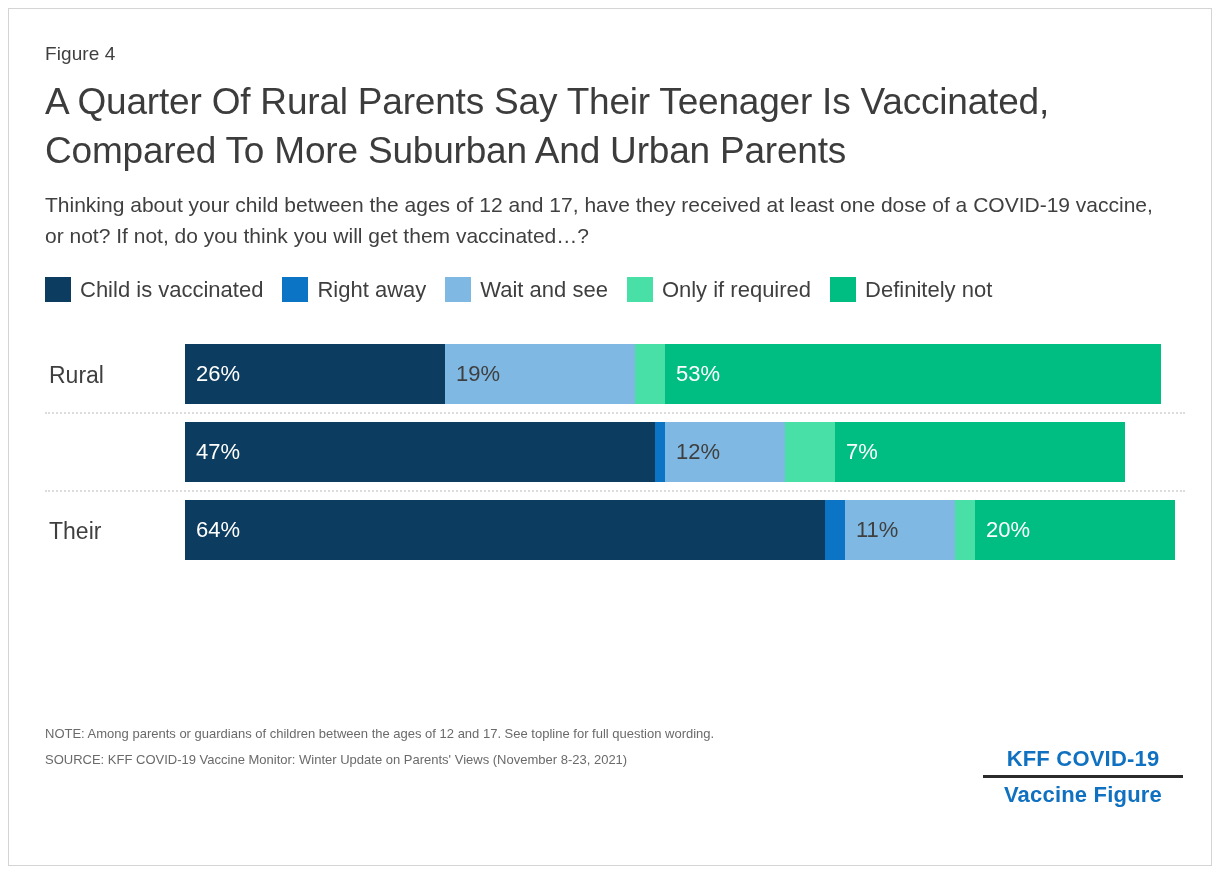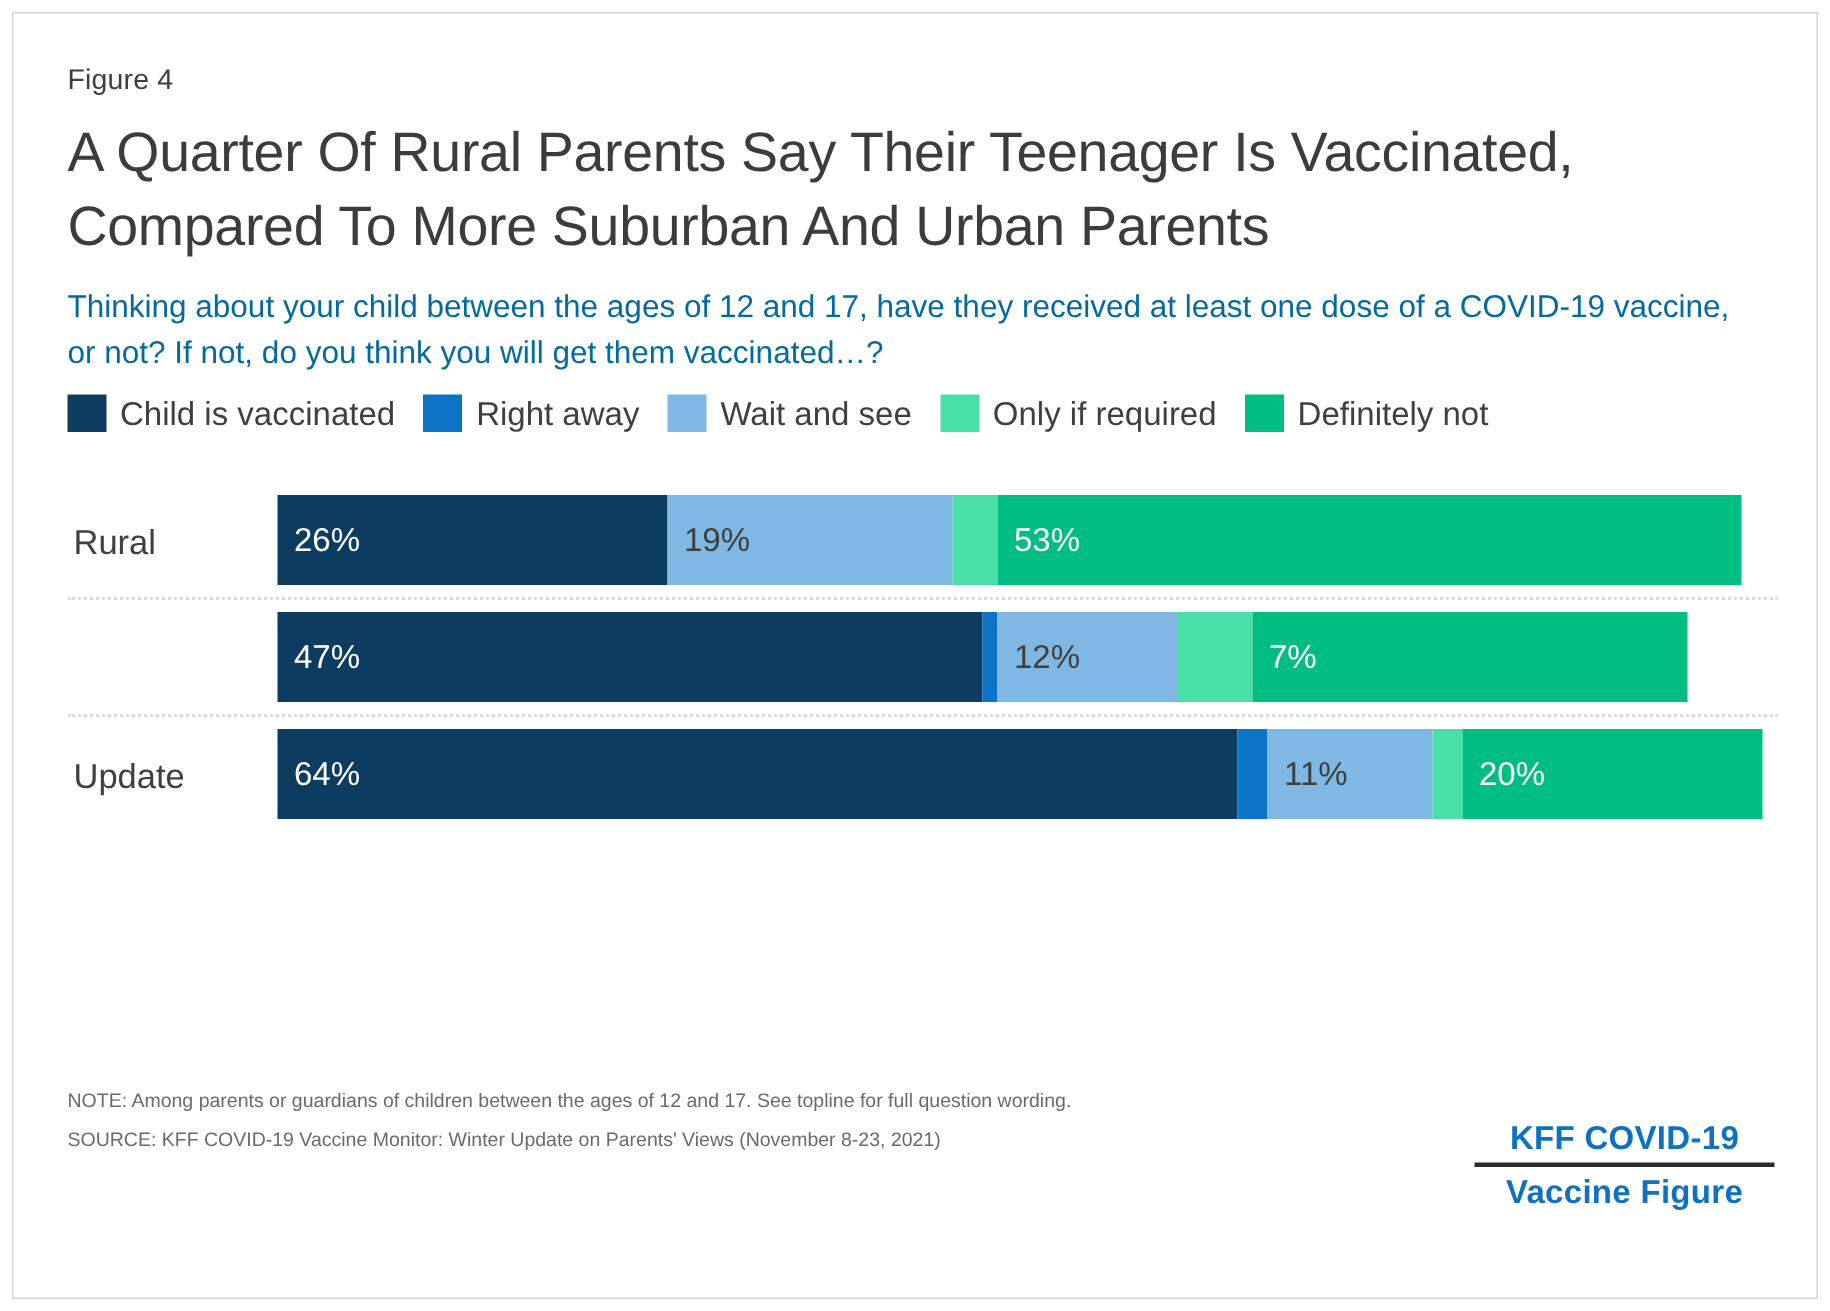--- a/index.html
+++ b/index.html
@@ -44,23 +44,23 @@
     font-size: 37px;
     color: #3c3c3c;
     line-height: 49px;
     margin: 0 0 14px 0;
     font-weight: 400;
     letter-spacing: -0.2px;
     max-width: 1140px;
   }
   .chart-subtitle {
     font-size: 21px;
-    color: #0369a1;
+    color: #404040;
     line-height: 31px;
-    margin: 0 0 8px 0;
+    margin: 0 0 22px 0;
     font-weight: 400;
     max-width: 1125px;
   }
   .legend {
     margin: 0 0 22px 0;
     max-width: 1120px;
     line-height: 34px;
     font-size: 0;
   }
   .legend-item {
@@ -210,21 +210,21 @@
                 <span class="seg-label lbl-dark">12%</span>
               </div>
               <div class="seg" style="left: 600px; width: 50px; background: rgb(73, 224, 168);"></div>
               <div class="seg" style="left: 650px; width: 290px; background: rgb(0, 189, 130);">
                 <span class="seg-label lbl-light">7%</span>
               </div>
             </div>
             <div class="row-sep"></div>
           </div>
           <div class="bar-row">
-            <div class="row-label">Update</div>
+            <div class="row-label">Their</div>
             <div class="bar-track">
               <div class="seg" style="left: 0px; width: 640px; background: rgb(12, 60, 95); text-decoration: underline;">
                 <span class="seg-label lbl-light">64%</span>
               </div>
               <div class="seg" style="left: 640px; width: 20px; background: rgb(11, 116, 196);"></div>
               <div class="seg" style="left: 660px; width: 110px; background: rgb(126, 184, 227);">
                 <span class="seg-label lbl-dark">11%</span>
               </div>
               <div class="seg" style="left: 770px; width: 20px; background: rgb(73, 224, 168);"></div>
               <div class="seg" style="left: 790px; width: 200px; background: rgb(0, 189, 130);">

